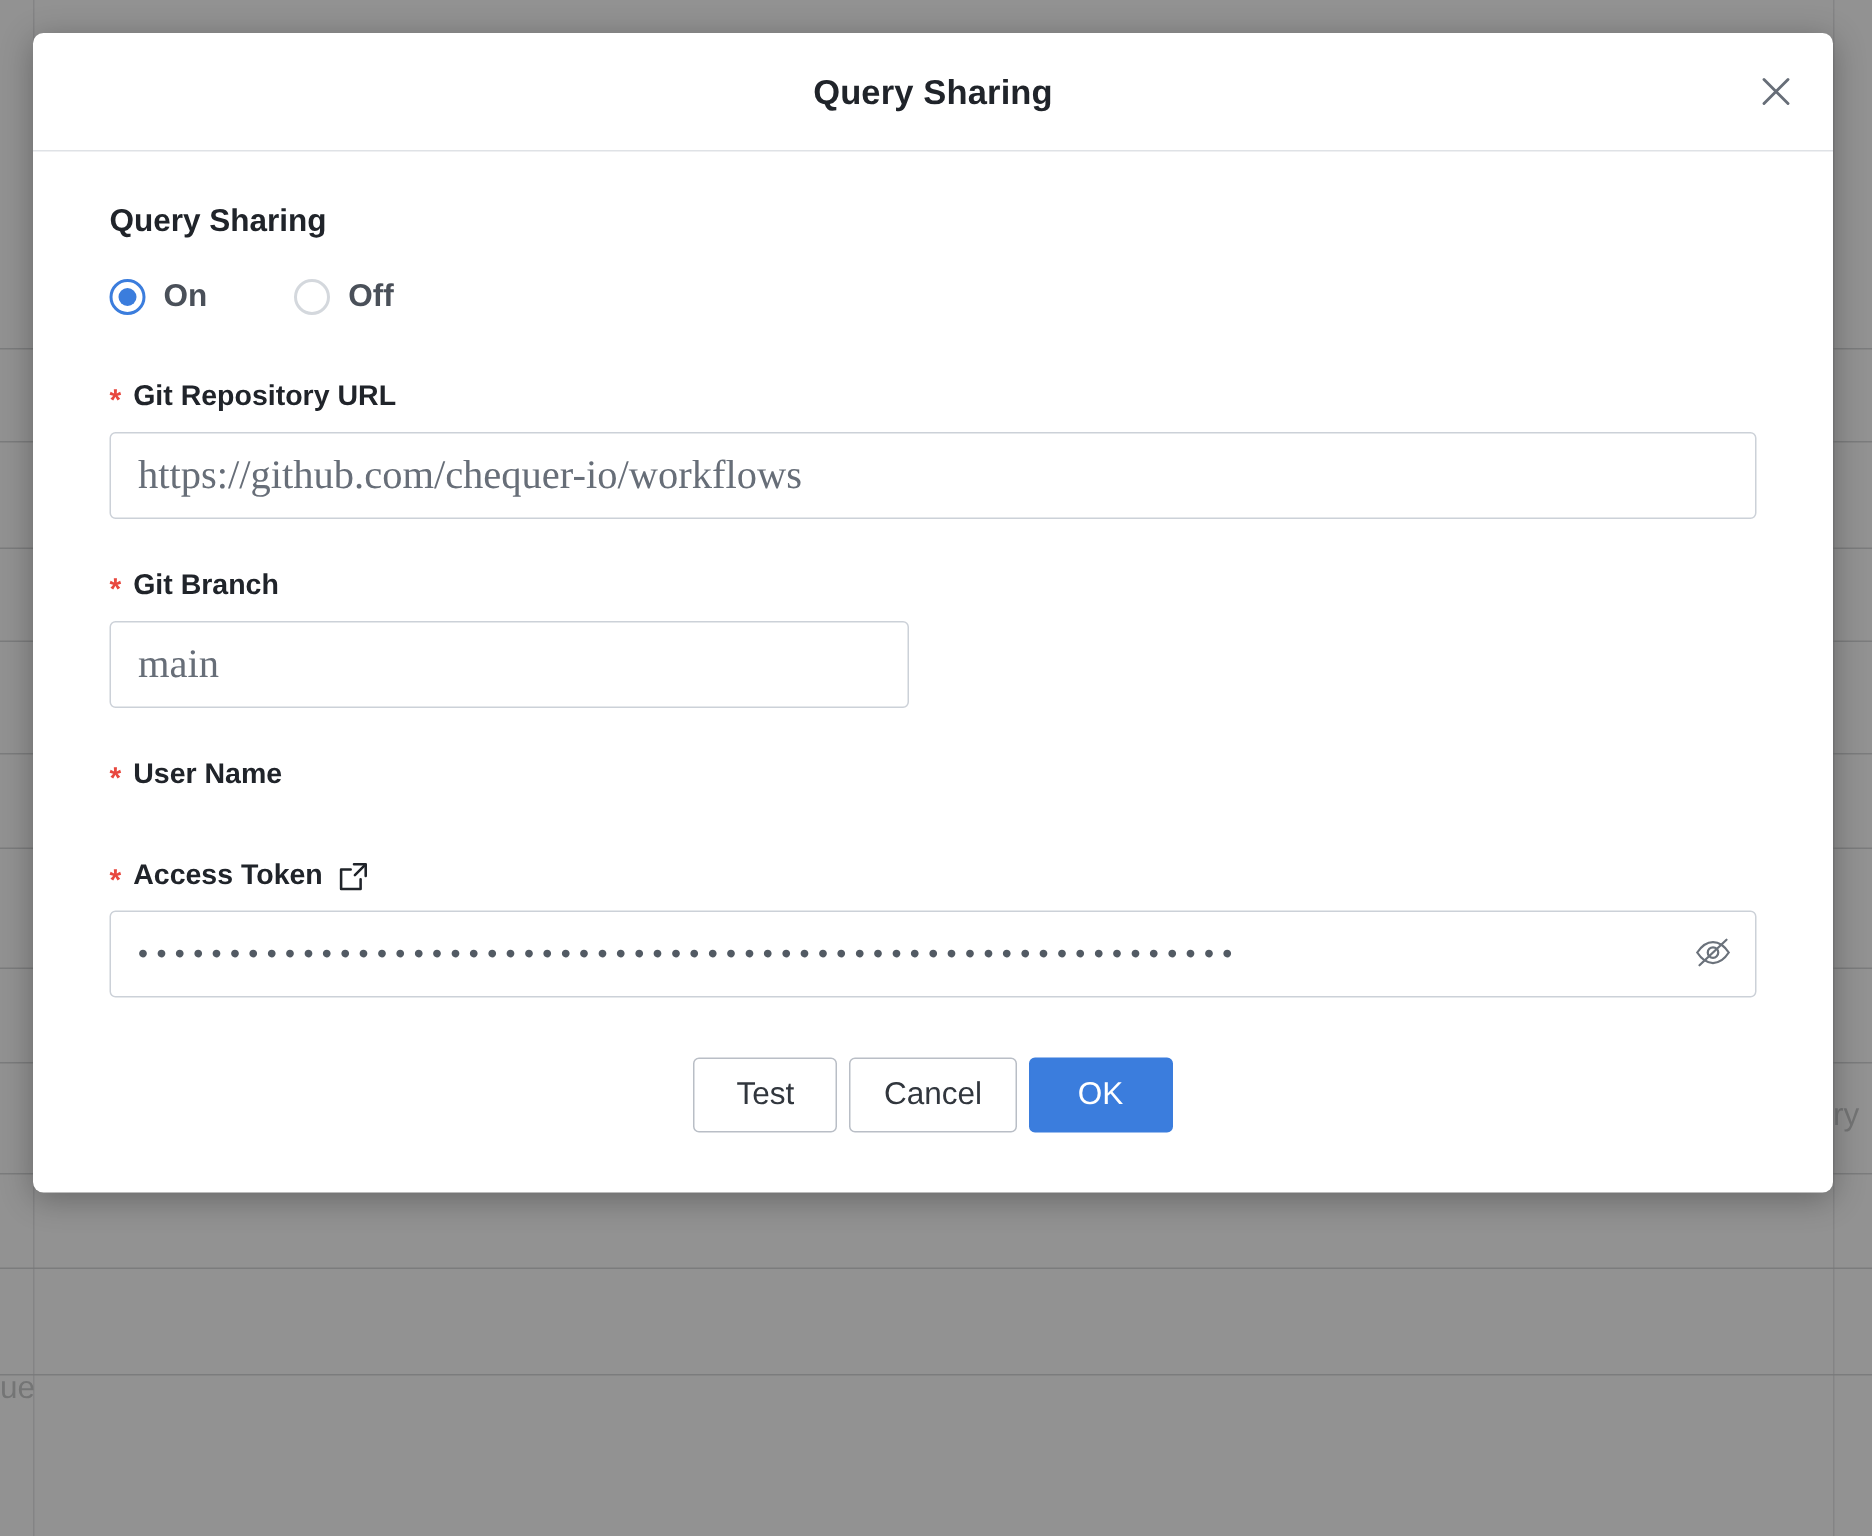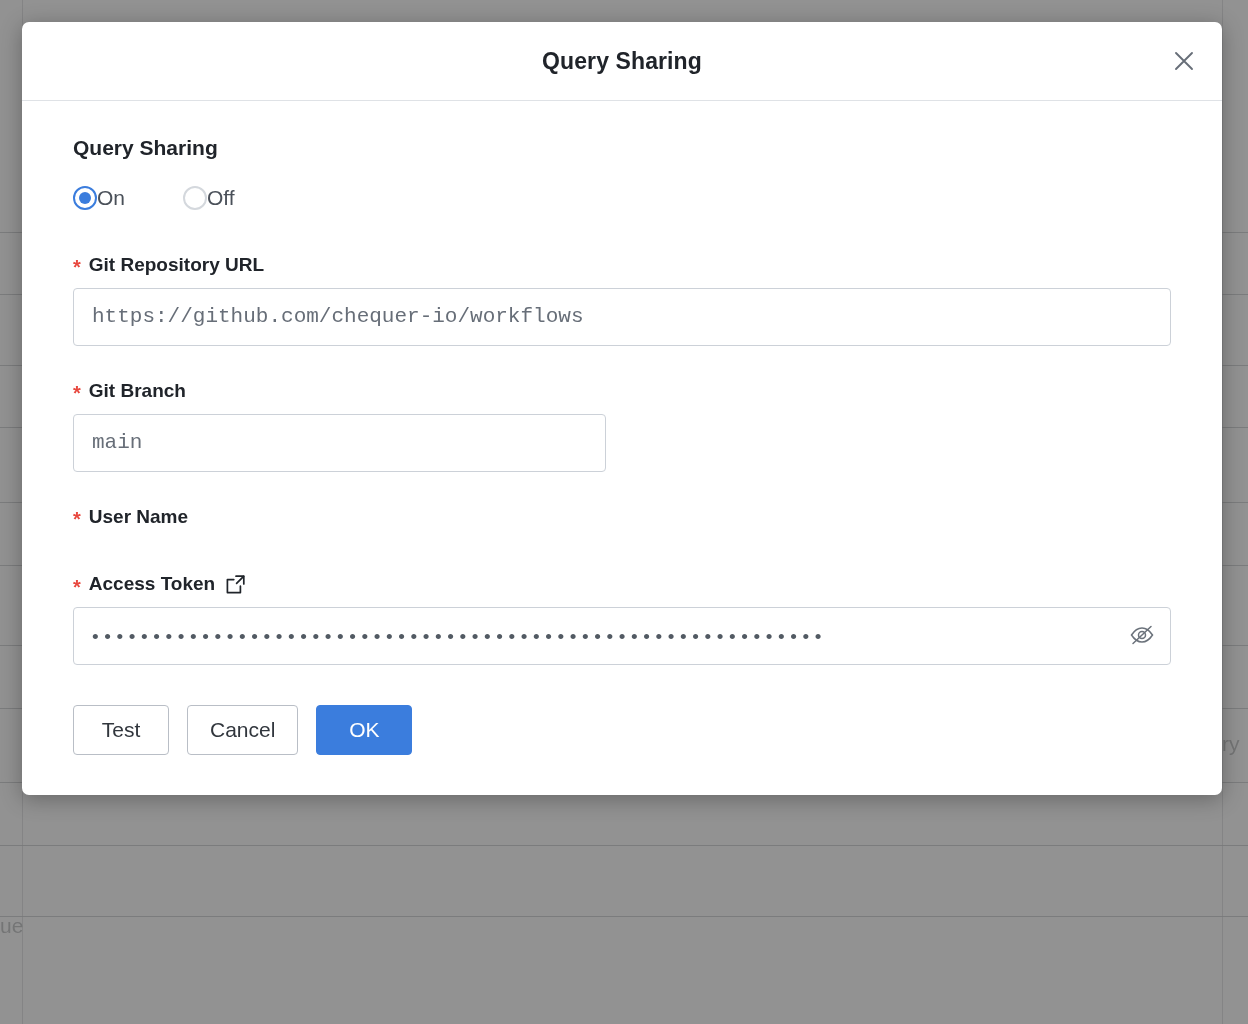--- a/index.html
+++ b/index.html
@@ -148,23 +148,24 @@
     border-color: #3b7ddd;
     border-width: 2px;
   }
   .radio-dot {
     width: 12px;
     height: 12px;
     border-radius: 50%;
     background: #3b7ddd;
   }
   .radio-label {
-    margin-left: 0;
+    margin-left: 12px;
     font-size: 21px;
     color: #4a5059;
+    font-weight: bold;
   }
 
   
   .field-label {
     font-size: 19px;
     font-weight: bold;
     color: #20242a;
     margin-bottom: 11px;
     display: flex;
     align-items: center;
@@ -184,22 +185,22 @@
     align-items: center;
   }
 
   .text-input {
     width: 100%;
     height: 58px;
     box-sizing: border-box;
     border: 1px solid #ccd1d8;
     border-radius: 4px;
     background: #fff;
-    font-family: Liberation Mono, monospace;
-    font-size: 21px;
+    font-family: Liberation Serif, serif;
+    font-size: 27px;
     color: #676e78;
     padding: 0 18px;
     outline: none;
   }
   .text-input::placeholder { color: #676e78; }
 
   .field-block { margin-bottom: 34px; }
   .field-block.last { margin-bottom: 0; }
 
   .two-col {
@@ -269,22 +270,22 @@
     background: transparent;
     border: none;
     padding: 0;
     cursor: pointer;
   }
 
   
   .modal-footer {
     padding: 38px 51px 40px 51px;
     display: flex;
-    justify-content: flex-start;
-    gap: 18px;
+    justify-content: center;
+    gap: 8px;
   }
   .btn {
     height: 50px;
     min-width: 96px;
     padding: 0 22px;
     border-radius: 4px;
     font-family: "Liberation Sans", sans-serif;
     font-size: 21px;
     cursor: pointer;
     box-sizing: border-box;

